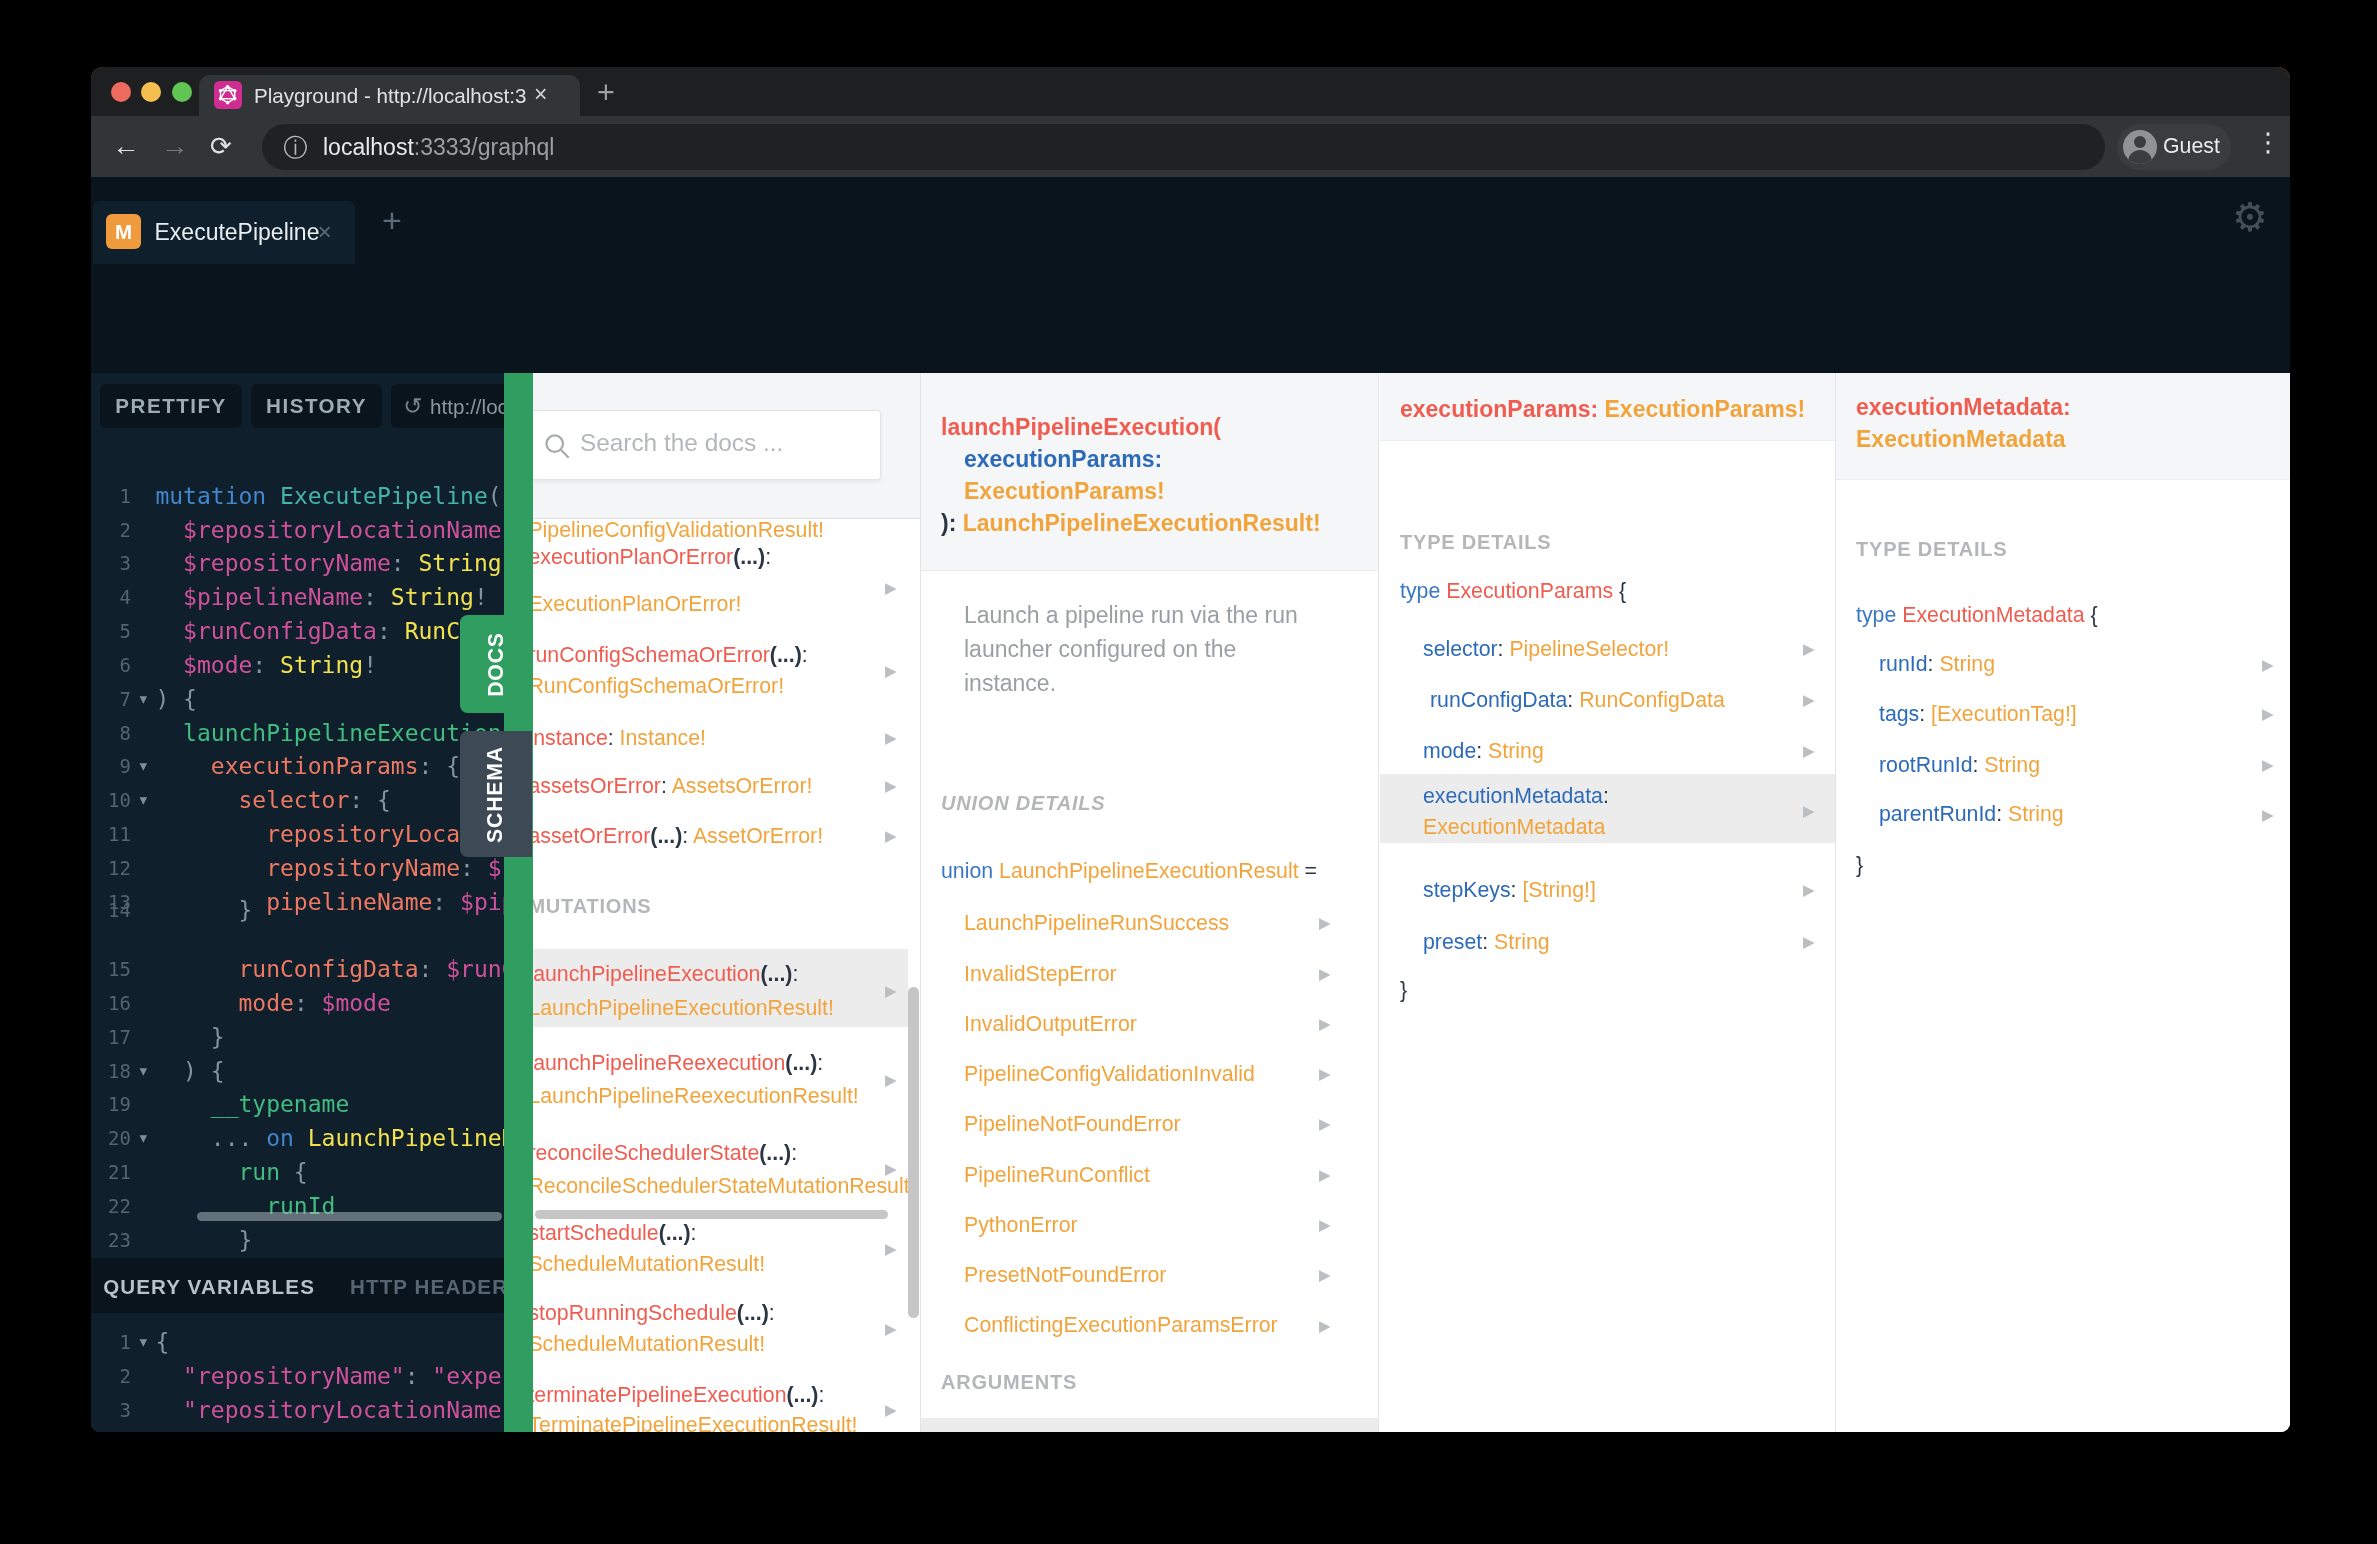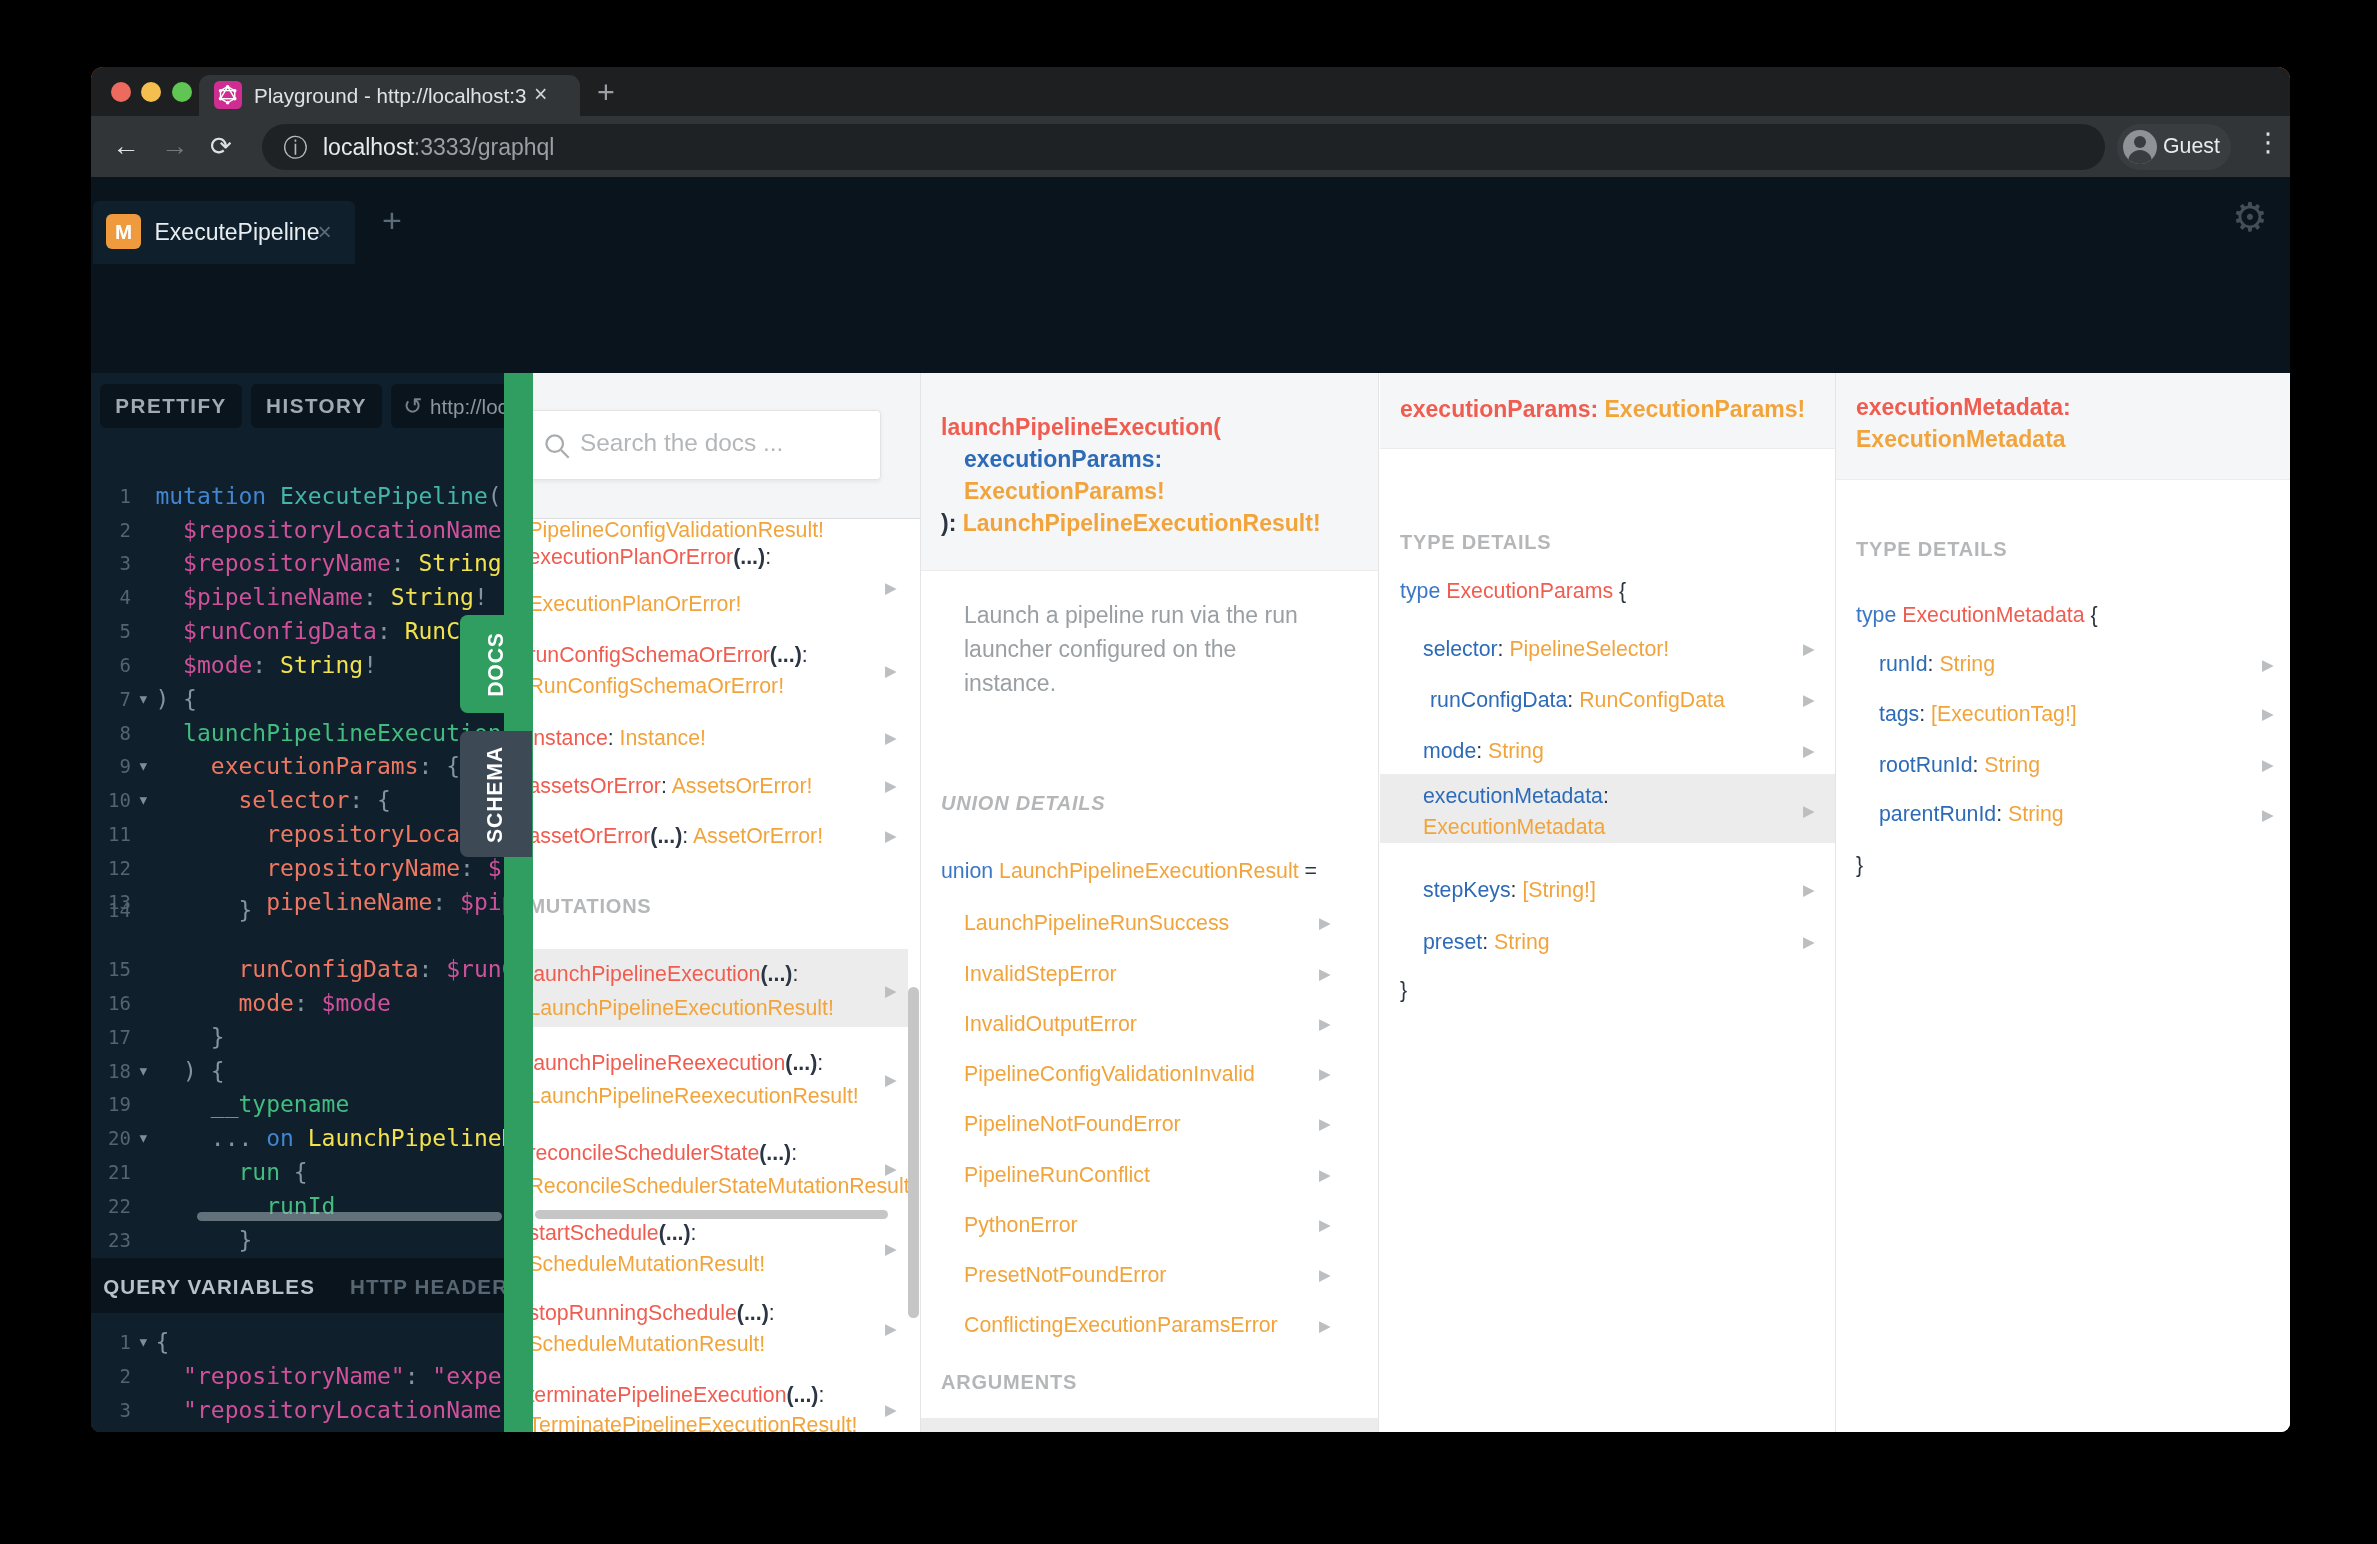--- a/index.html
+++ b/index.html
@@ -401,21 +401,21 @@
           </div>
         <div class="doc-item d-sec" style="left:20px;top:998px;">ARGUMENTS</div>
         <div class="hl" style="left:0;top:1045px;width:458px;height:52px;"></div>
         <div class="doc-item" style="left:20px;top:1057px;">
           <span class="d-fblue">executionParams</span><span class="d-darkn">: </span><span class="d-orange">ExecutionParams!</span>
         </div>
 
       </div>
 
       <div id="col3" class="col">
-        <div class="hdr-block" style="width:456px;height:76px;text-decoration:underline;">
+        <div class="hdr-block" style="width:456px;height:68px;text-decoration:underline;">
           <span class="hdr-line" style="left:20px;top:23px;"><span class="d-red">executionParams:</span><span> </span><span class="d-orange">ExecutionParams!</span></span>
         </div>
         <div class="doc-item d-sec" style="left:20px;top:158px;">TYPE DETAILS</div>
         <div class="doc-item" style="left:20px;top:206px;">
           <span class="d-blue">type</span><span> </span><span class="d-red">ExecutionParams</span><span> </span><span class="d-darkn">{</span>
         </div>
         <div id="col3-fields">
             <div class="doc-item" style="left: 43px; top: 264px;"><span class="d-fblue">selector</span><span class="d-darkn">:</span><span class="d-orange"> PipelineSelector!</span></div>
             <div class="d-arrow" style="left: 423px; top: 267px;">▶</div>
             <div class="doc-item" style="left: 50px; top: 315px;"><span class="d-fblue">runConfigData</span><span class="d-darkn">:</span><span class="d-orange"> RunConfigData</span></div>

